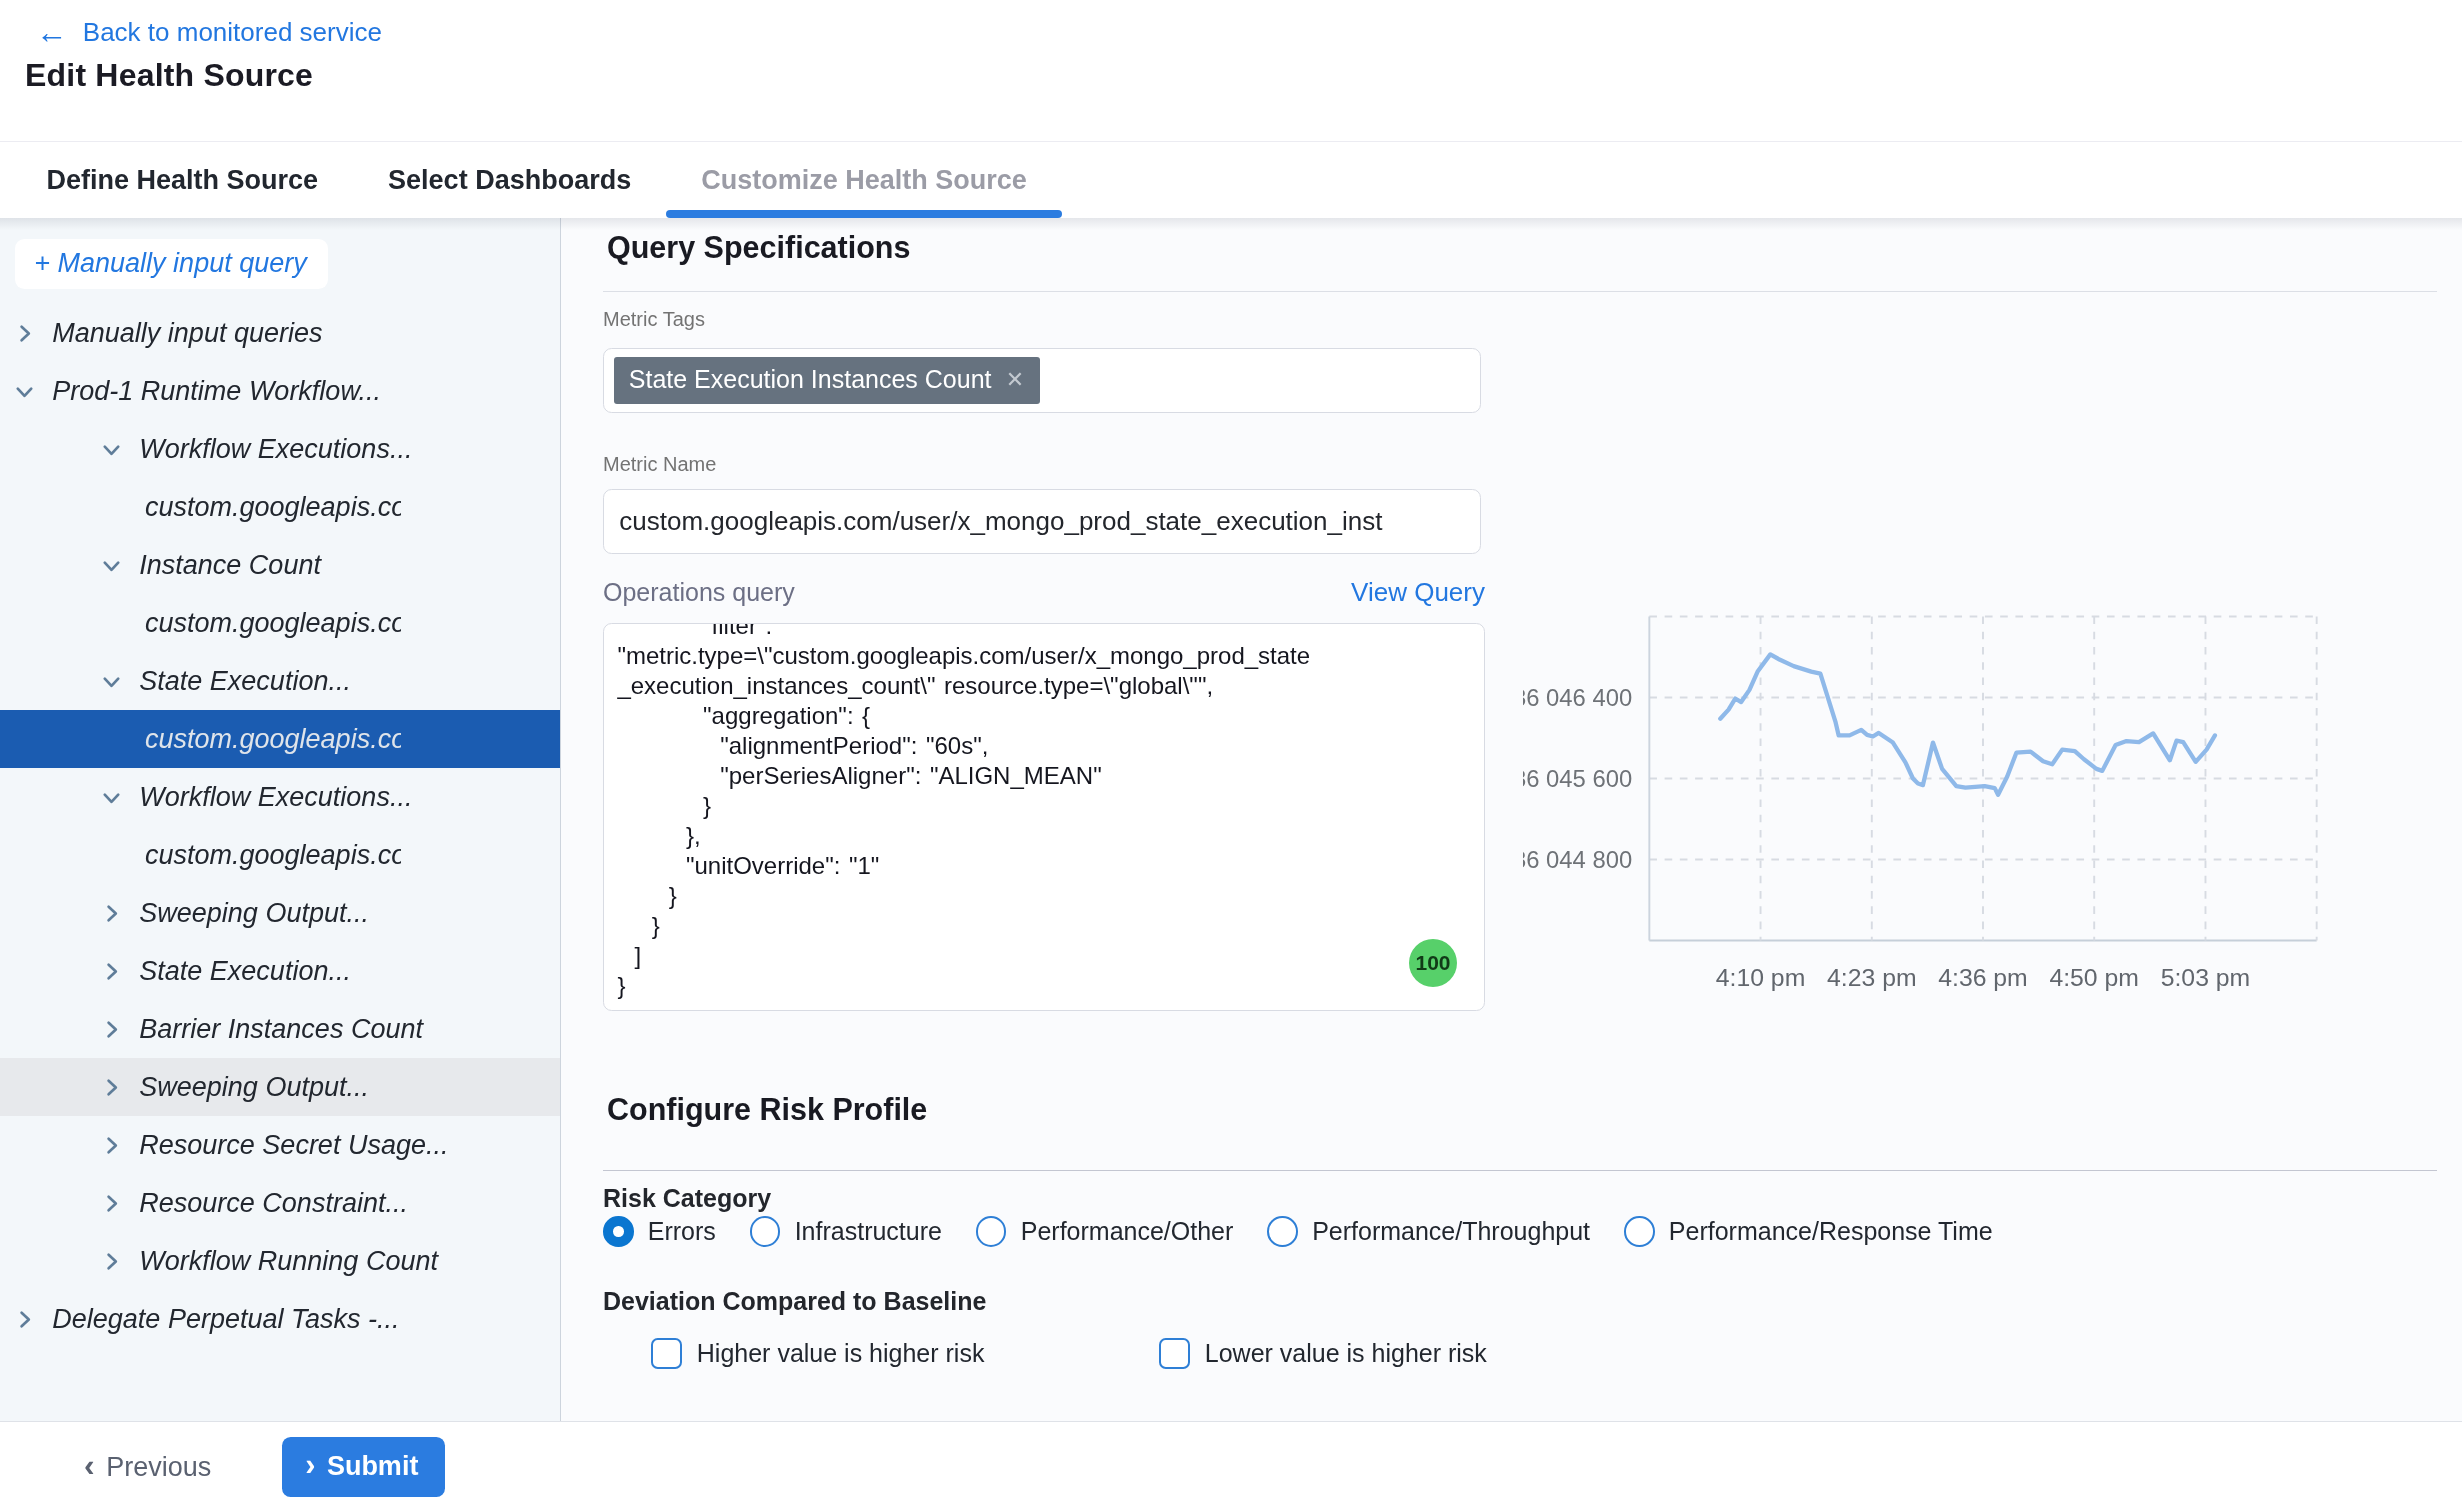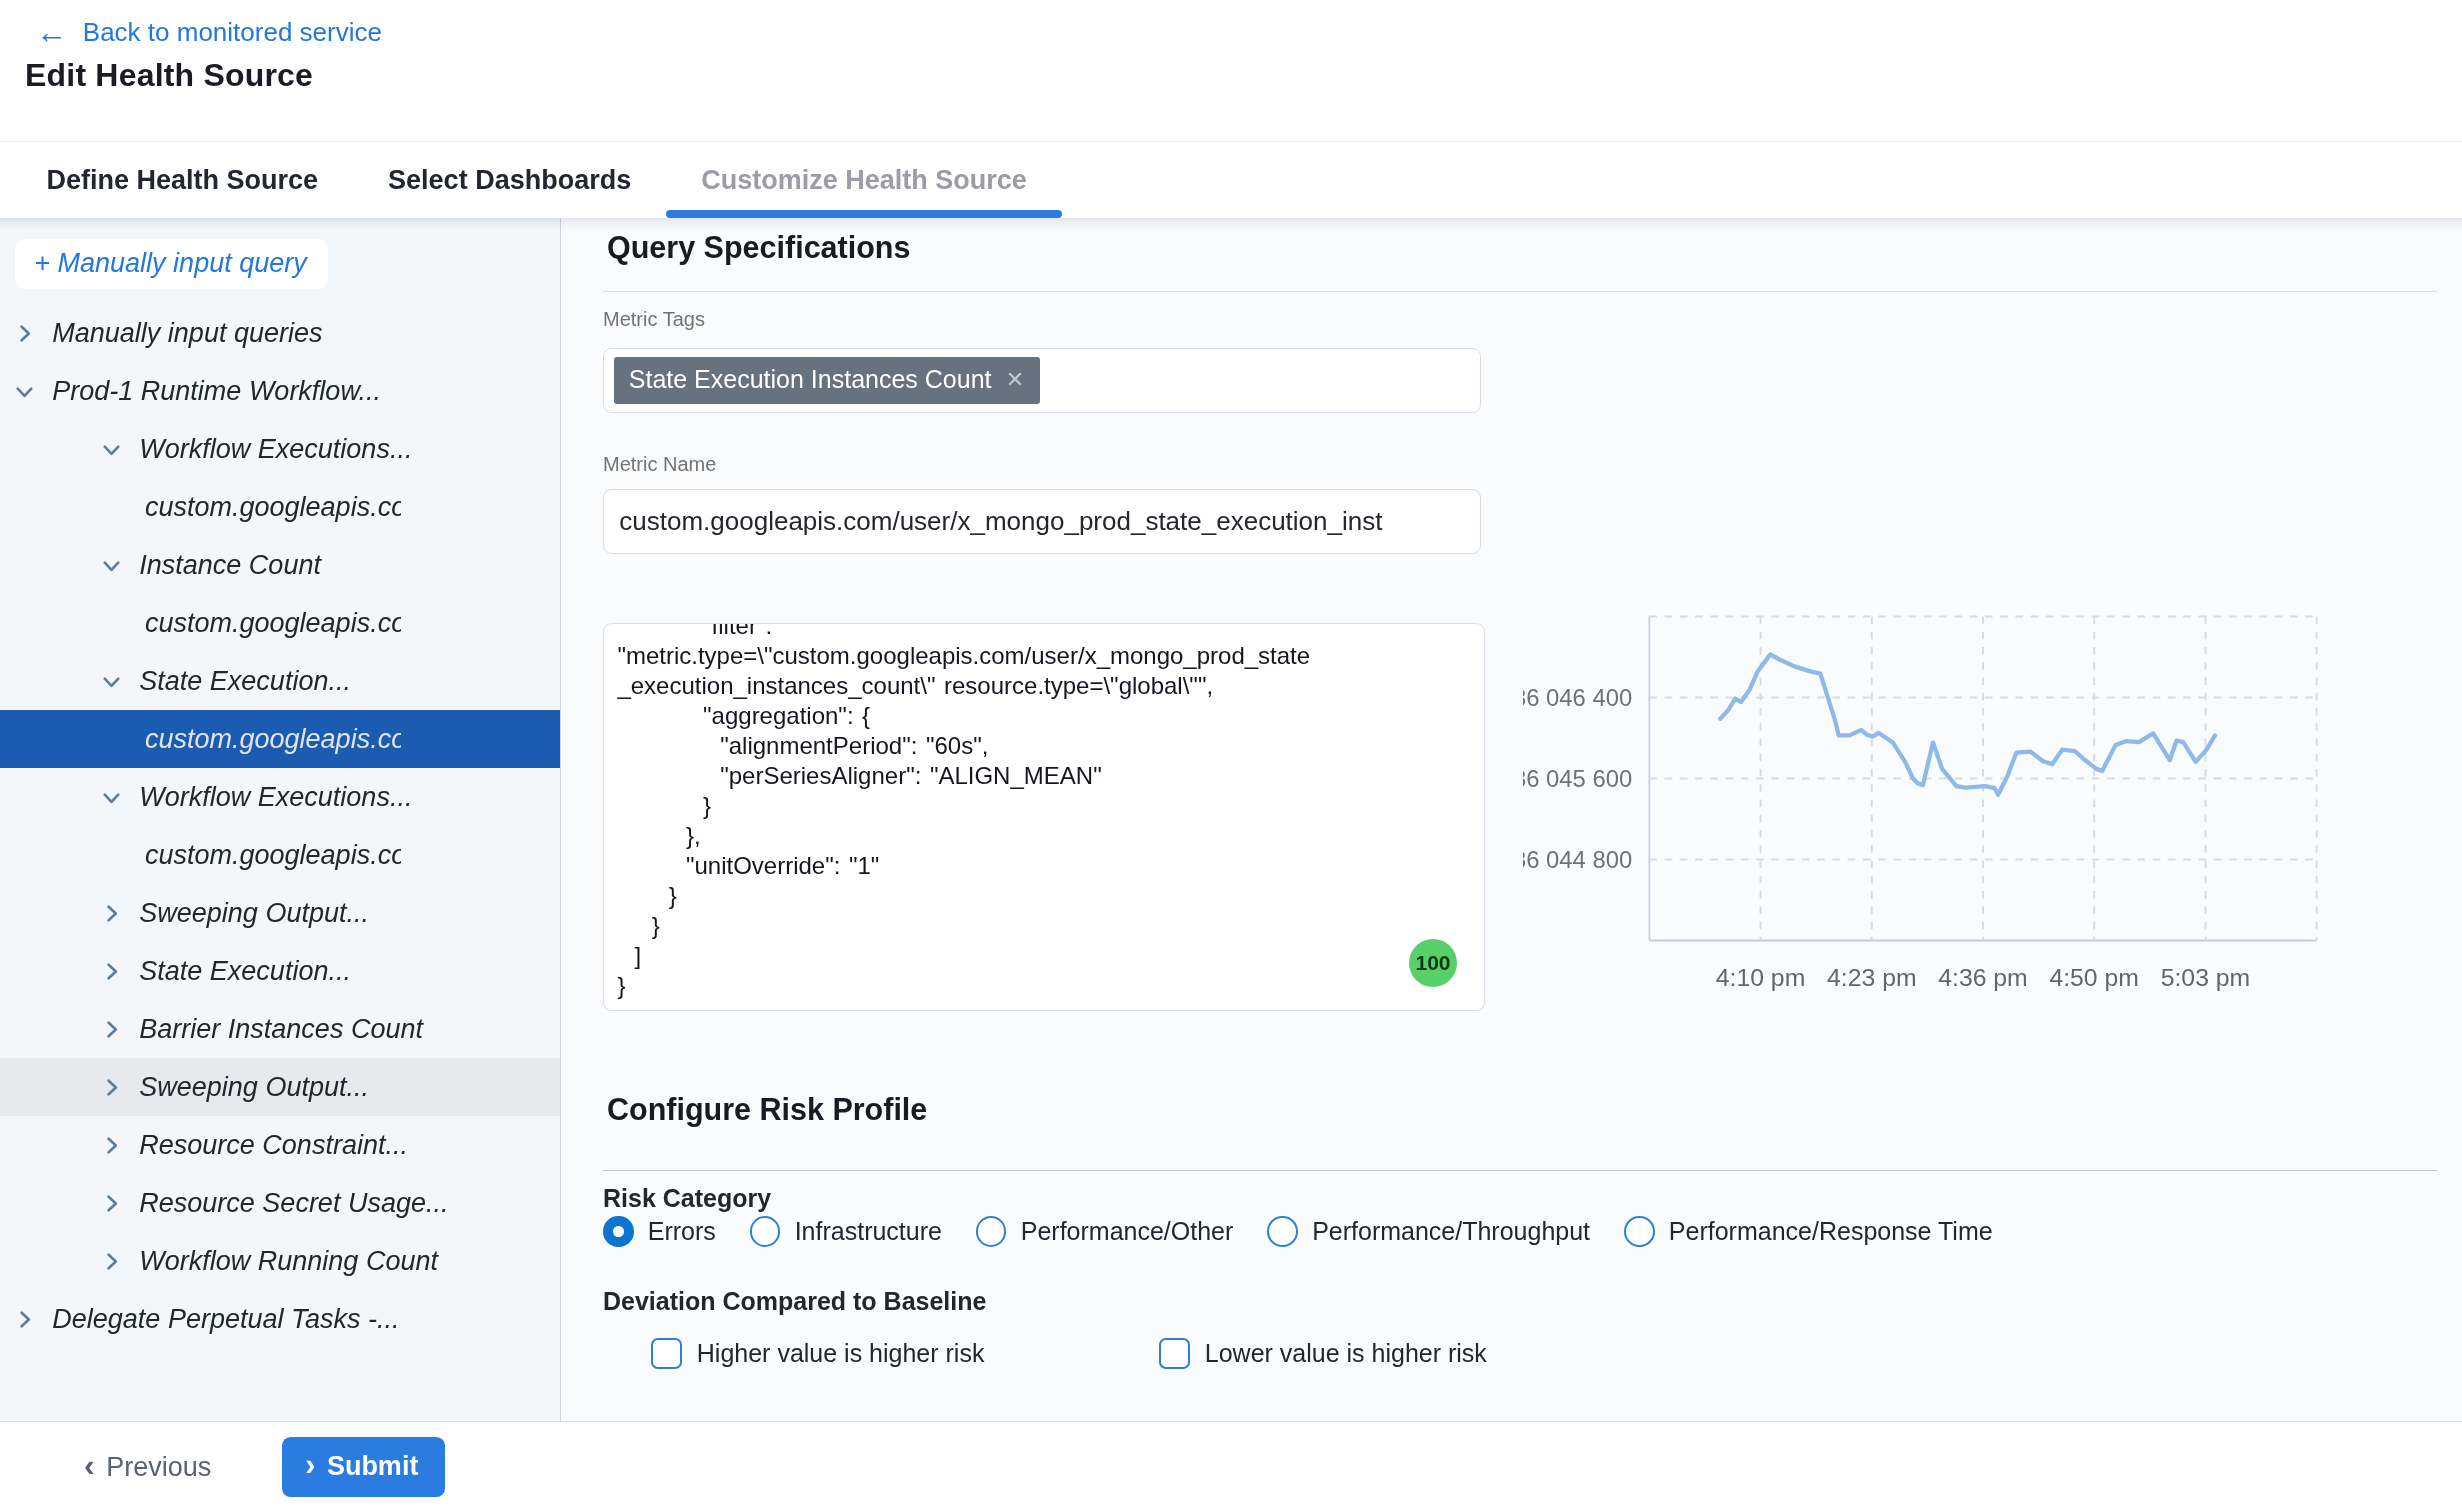--- a/index.html
+++ b/index.html
@@ -216,29 +216,29 @@
             </svg>
           </span>
           <span class="tree-label">Sweeping Output...</span>
         </div>
         <div class="tree-row lvl1">
           <span class="chev">
             <svg width="25" height="25" viewBox="0 0 26 26">
               <path d="M10 6 L17.5 13 L10 20" fill="none" stroke="#5f7d99" stroke-width="2.8" stroke-linecap="round" stroke-linejoin="round"></path>
             </svg>
           </span>
+          <span class="tree-label">Resource Secret Usage...</span>
+        </div>
+        <div class="tree-row lvl1">
+          <span class="chev">
+            <svg width="25" height="25" viewBox="0 0 26 26">
+              <path d="M10 6 L17.5 13 L10 20" fill="none" stroke="#5f7d99" stroke-width="2.8" stroke-linecap="round" stroke-linejoin="round"></path>
+            </svg>
+          </span>
           <span class="tree-label">Resource Constraint...</span>
-        </div>
-        <div class="tree-row lvl1">
-          <span class="chev">
-            <svg width="25" height="25" viewBox="0 0 26 26">
-              <path d="M10 6 L17.5 13 L10 20" fill="none" stroke="#5f7d99" stroke-width="2.8" stroke-linecap="round" stroke-linejoin="round"></path>
-            </svg>
-          </span>
-          <span class="tree-label">Resource Secret Usage...</span>
         </div>
         <div class="tree-row lvl1">
           <span class="chev">
             <svg width="25" height="25" viewBox="0 0 26 26">
               <path d="M10 6 L17.5 13 L10 20" fill="none" stroke="#5f7d99" stroke-width="2.8" stroke-linecap="round" stroke-linejoin="round"></path>
             </svg>
           </span>
           <span class="tree-label">Workflow Running Count</span>
         </div>
         <div class="tree-row lvl0">
@@ -260,20 +260,24 @@
     <div class="tags-box">
       <span class="tag-chip">
         <span>State Execution Instances Count</span>
         <span class="tag-x">✕</span>
       </span>
     </div>
 
     <div class="field-label mn-label">Metric Name</div>
     <input class="text-input" type="text" value="custom.googleapis.com/user/x_mongo_prod_state_execution_inst" style="">
 
+    <div class="ops-row">
+      <span class="ops-label">Operations query</span>
+      <span class="view-query">View Query</span>
+    </div>
 
     <div class="code-box">
       <pre id="code-pre">          "filter":
 "metric.type=\"custom.googleapis.com/user/x_mongo_prod_state
 _execution_instances_count\" resource.type=\"global\"",
           "aggregation": {
             "alignmentPeriod": "60s",
             "perSeriesAligner": "ALIGN_MEAN"
           }
         },

